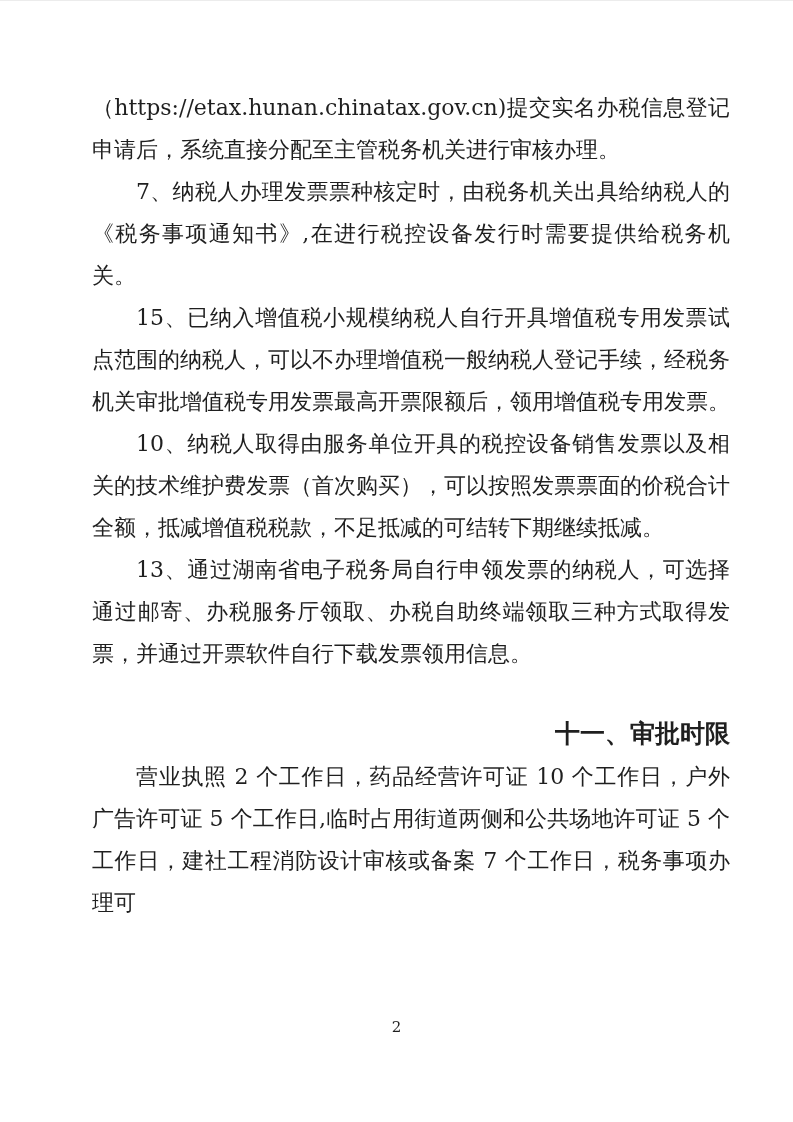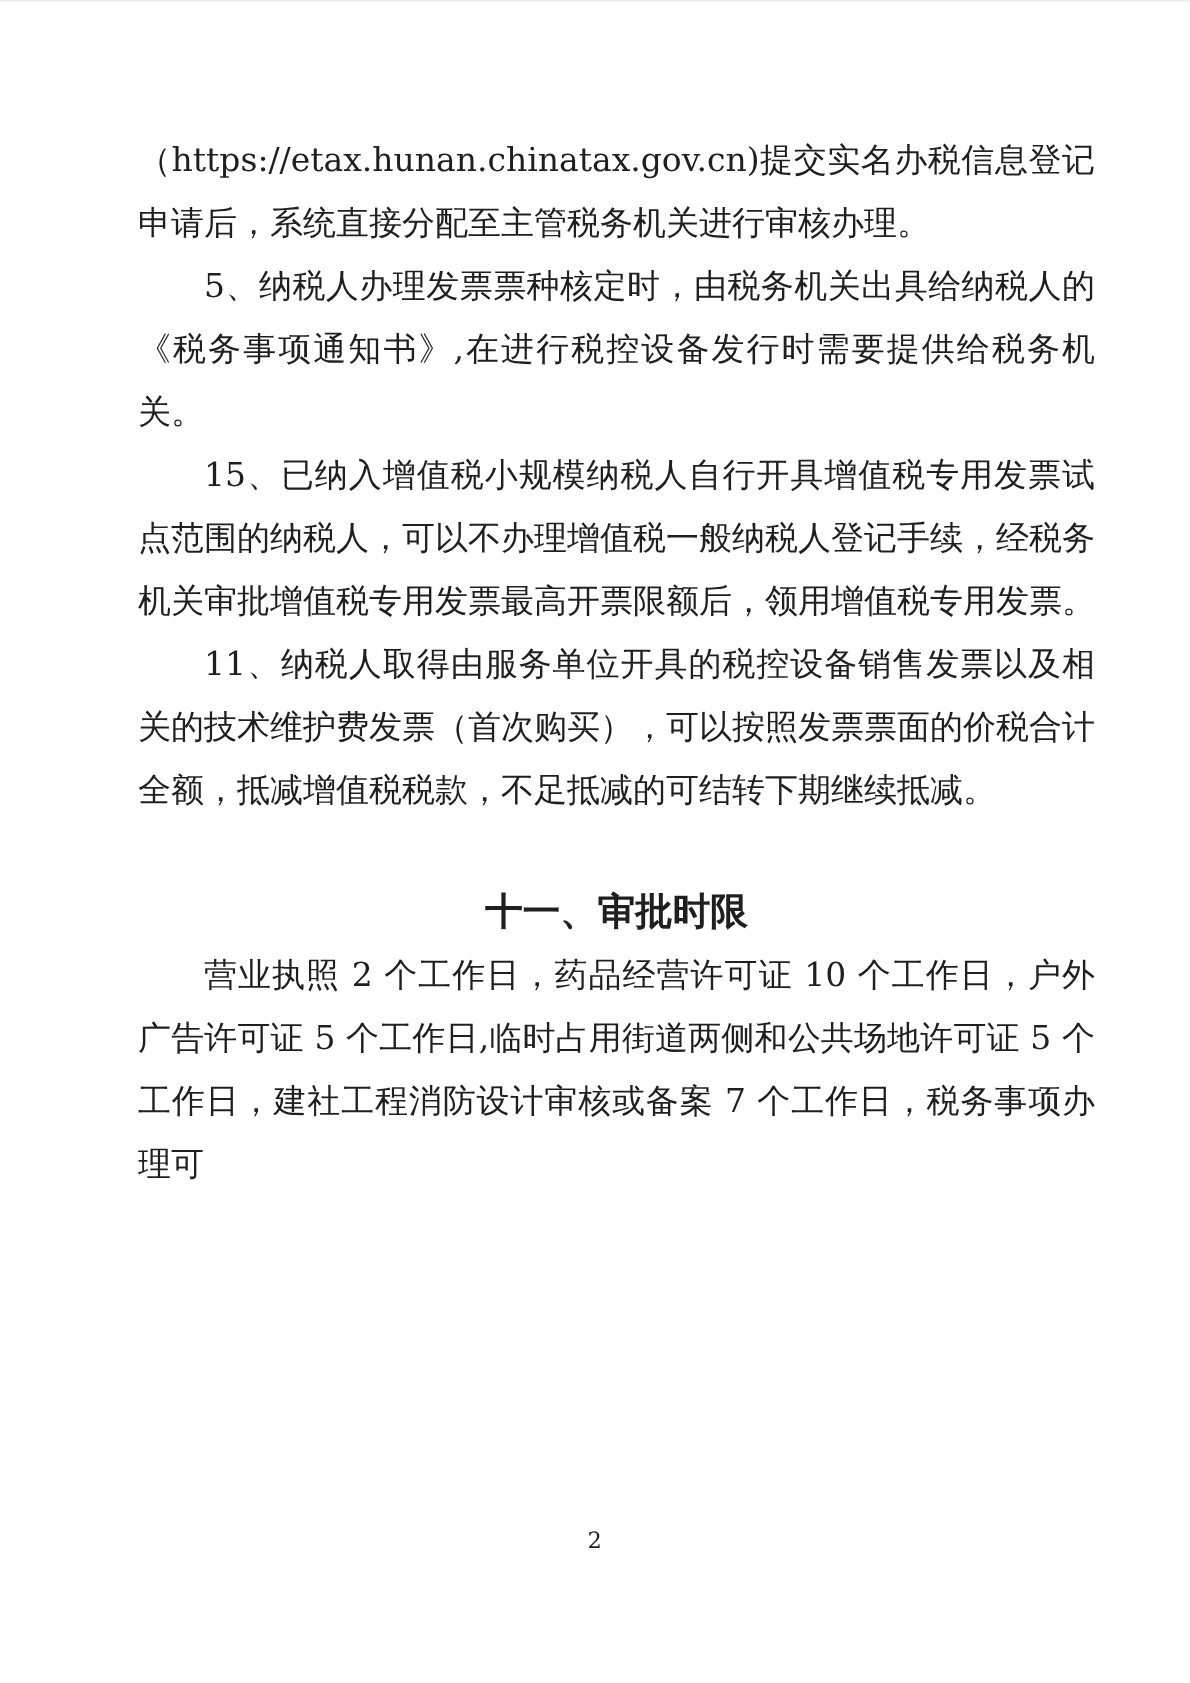--- a/index.html
+++ b/index.html
@@ -40,21 +40,21 @@
   .body-par.no-indent {
     text-indent: 0;
   }
   .section-heading {
     margin: 37px 0 0 0;
     font-family: "DejaVu Sans", "Liberation Sans", sans-serif;
     font-weight: bold;
     font-size: 25px;
     line-height: 44px;
     text-indent: 0;
-    text-align: center;
+    text-align: right;
     color: var(--text-color, #1f1f1f);
   }
   .page-footer {
     position: absolute;
     left: 0;
     top: 1016px;
     width: 793px;
     text-align: center;
   }
   .page-number {
@@ -66,27 +66,28 @@
 </style>
 </head>
 <body>
 
 <div class="page">
 
   <div class="text-block">
 
     <p class="body-par no-indent">（https://etax.hunan.chinatax.gov.cn)提交实名办税信息登记申请后，系统直接分配至主管税务机关进行审核办理。</p>
 
-    <p class="body-par">5、纳税人办理发票票种核定时，由税务机关出具给纳税人的《税务事项通知书》,在进行税控设备发行时需要提供给税务机关。</p>
+    <p class="body-par">7、纳税人办理发票票种核定时，由税务机关出具给纳税人的《税务事项通知书》,在进行税控设备发行时需要提供给税务机关。</p>
 
     <p class="body-par">15、已纳入增值税小规模纳税人自行开具增值税专用发票试点范围的纳税人，可以不办理增值税一般纳税人登记手续，经税务机关审批增值税专用发票最高开票限额后，领用增值税专用发票。</p>
 
-    <p class="body-par">11、纳税人取得由服务单位开具的税控设备销售发票以及相关的技术维护费发票（首次购买），可以按照发票票面的价税合计全额，抵减增值税税款，不足抵减的可结转下期继续抵减。</p>
+    <p class="body-par">10、纳税人取得由服务单位开具的税控设备销售发票以及相关的技术维护费发票（首次购买），可以按照发票票面的价税合计全额，抵减增值税税款，不足抵减的可结转下期继续抵减。</p>
 
 
+    <p class="body-par">13、通过湖南省电子税务局自行申领发票的纳税人，可选择通过邮寄、办税服务厅领取、办税自助终端领取三种方式取得发票，并通过开票软件自行下载发票领用信息。</p>
 
     <h2 class="section-heading">十一、审批时限</h2>
 
     <p class="body-par">营业执照 2 个工作日，药品经营许可证 10 个工作日，户外广告许可证 5 个工作日,临时占用街道两侧和公共场地许可证 5 个工作日，建社工程消防设计审核或备案 7 个工作日，税务事项办理可</p>
 
   </div>
 
   <div class="page-footer">
     <span class="page-number">2</span>
   </div>

